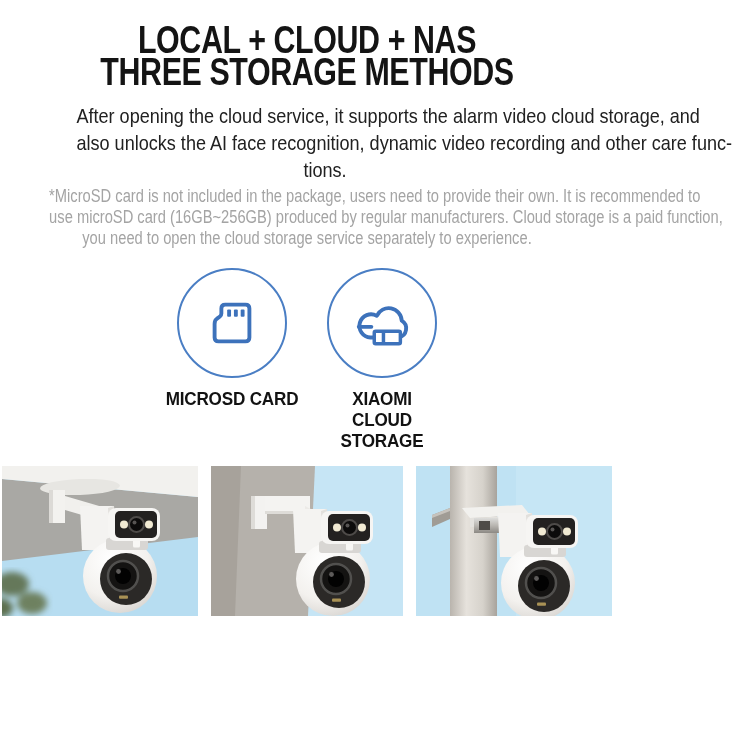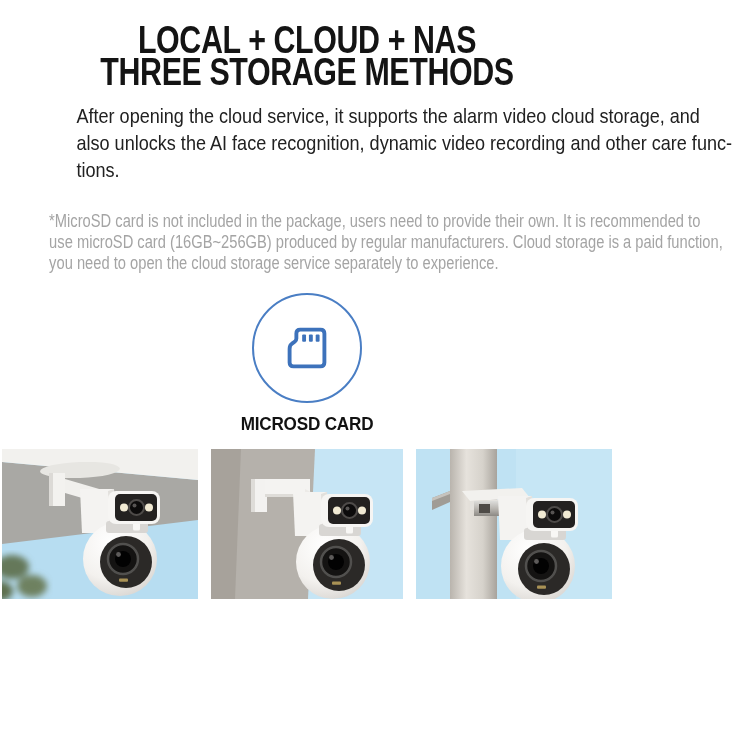--- a/index.html
+++ b/index.html
@@ -8,23 +8,23 @@
 
   
   .h-block{text-align:center;}
   .h1-block{padding-top:24px;}
   .h-line{display:block;white-space:nowrap;font-weight:bold;color:#141414;}
   .h1-line{font-size:38px;line-height:32px;letter-spacing:-0.5px;transform:scaleX(0.80);}
   .h2-line{font-size:36px;line-height:31px;letter-spacing:-0.5px;transform:scaleX(0.85);}
   .h2-block{margin-top:27px;}
 
   
-  .p-block{margin-top:14px;padding-left:36px;}
+  .p-block{margin-top:14px;text-align:center;padding-left:36px;}
   .p-line{display:block;white-space:nowrap;font-size:21px;line-height:27px;color:#212121;transform:scaleX(0.86);}
-  .d-block{margin-top:28px;text-align:left;}
+  .d-block{margin-top:3px;text-align:center;}
   .d-line{display:block;white-space:nowrap;font-size:17.5px;line-height:21px;color:#a4a4a4;transform:scaleX(0.84);}
 
   
   .icons-row{margin-top:19px;display:flex;justify-content:center;}
   .icon-item{width:150px;text-align:center;}
   .icon-circle{width:106px;height:106px;border:2px solid #4a7ec4;border-radius:50%;margin:0 auto;display:flex;align-items:center;justify-content:center;background:#fff;}
   .icon-label{margin-top:11px;font-size:18px;font-weight:bold;line-height:21px;color:#121212;white-space:pre-line;letter-spacing:-0.2px;transform:scaleX(0.95);}
 
   
   .photos-row{margin-top:14px;display:flex;justify-content:center;gap:13px;}
@@ -59,20 +59,32 @@
         <svg width="58" height="58" viewBox="0 0 60 60">
           <path d="M23 11 H44 Q48 11 48 15 V45 Q48 49 44 49 H16 Q12 49 12 45 V31 Q12 27 14.5 25.5 L17.5 23.3 Q19 22.2 19 20.2 V15 Q19 11 23 11 Z" fill="none" stroke="#3d72bb" stroke-width="4" stroke-linejoin="round"></path>
           <rect x="25" y="16" width="4" height="7.5" rx="1" fill="#3d72bb"></rect>
           <rect x="32" y="16" width="4" height="7.5" rx="1" fill="#3d72bb"></rect>
           <rect x="39" y="16" width="4" height="7.5" rx="1" fill="#3d72bb"></rect>
         </svg>
       </div>
       <div class="icon-label">MICROSD CARD</div>
     </div>
 
+    <div class="icon-item">
+      <div class="icon-circle">
+        <svg width="58" height="58" viewBox="0 0 60 60">
+          <path d="M18 45 A12 12 0 1 1 24.6 22.6 A13.5 13.5 0 0 1 50.4 27.6 A9.5 9.5 0 0 1 47.5 45 Z" fill="none" stroke="#3d72bb" stroke-width="4" stroke-linejoin="round"></path>
+          <line x1="6" y1="34" x2="19" y2="34" stroke="#3d72bb" stroke-width="4" stroke-linecap="round"></line>
+          <rect x="22" y="38.5" width="27" height="13" rx="1.5" fill="#ffffff" stroke="#3d72bb" stroke-width="3.6"></rect>
+          <line x1="31.5" y1="38.5" x2="31.5" y2="51.5" stroke="#3d72bb" stroke-width="3.6"></line>
+        </svg>
+      </div>
+      <div class="icon-label">XIAOMI
+CLOUD STORAGE</div>
+    </div>
 
 
   </div>
 
 
   <svg width="0" height="0" style="position:absolute">
     <defs>
       <radialGradient id="ballGrad" cx="38%" cy="28%" r="80%">
         <stop offset="0" stop-color="#ffffff"></stop>
         <stop offset="0.62" stop-color="#f3f1ee"></stop>

